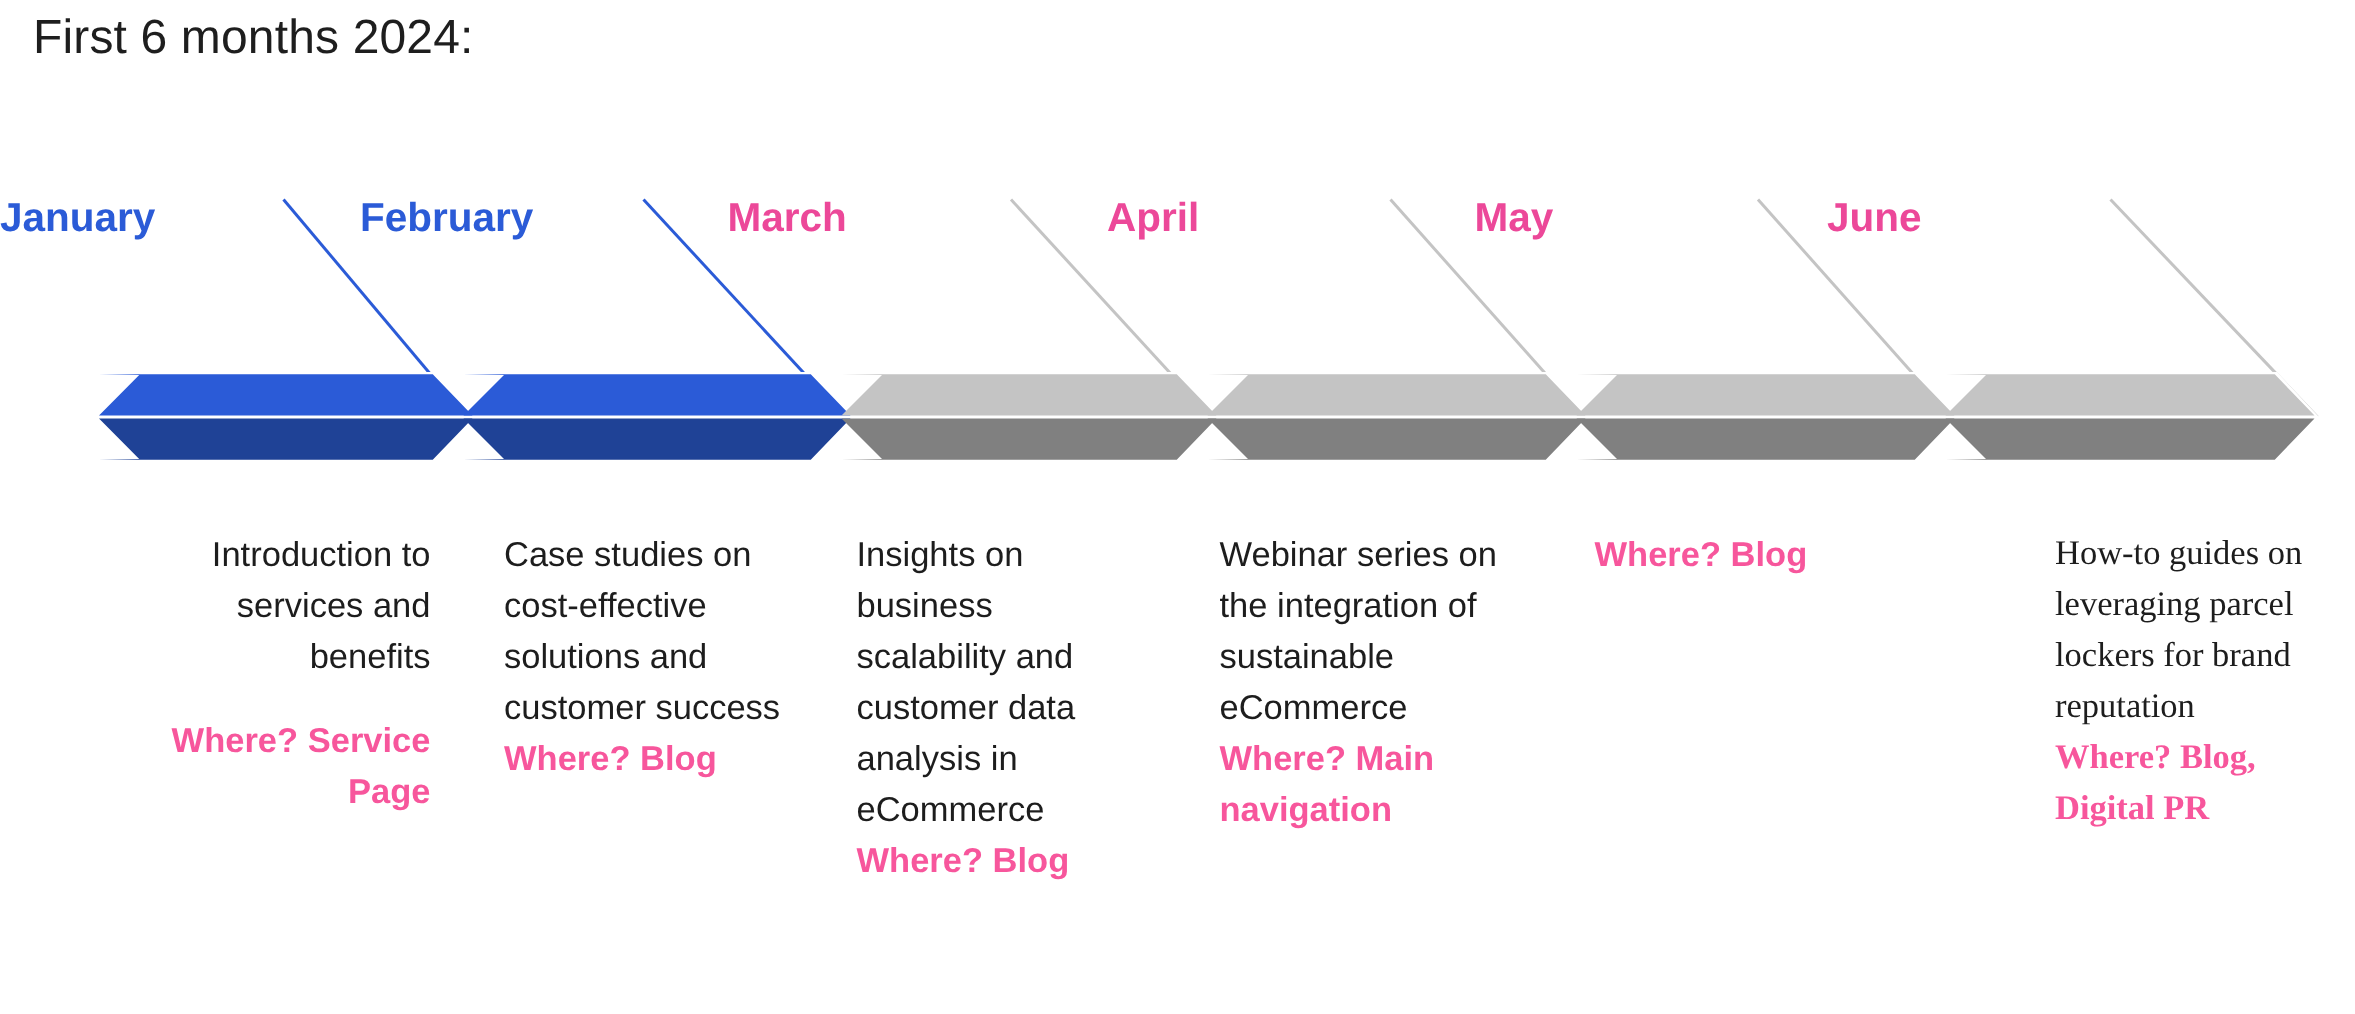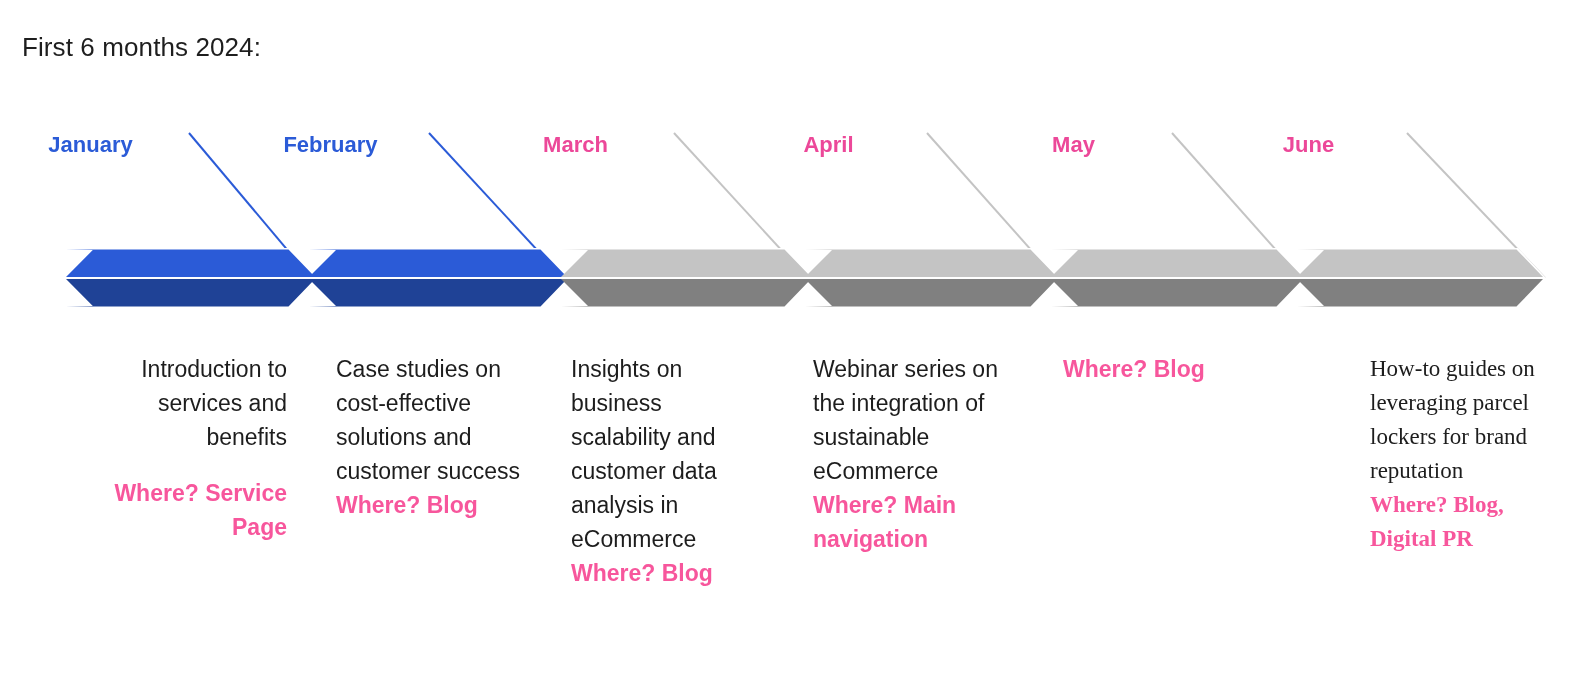--- a/index.html
+++ b/index.html
@@ -16,36 +16,36 @@
     width: 1570px;
     height: 676px;
     background: #ffffff;
     overflow: hidden;
   }
 
   
   #title {
     position: absolute;
     left: 22px;
-    top: 32px;
-    font-size: 26px;
+    top: 9px;
+    font-size: 32px;
     line-height: 30px;
     color: #1e1e1e;
     letter-spacing: 0.1px;
     white-space: nowrap;
   }
 
   
   .month-label {
     position: absolute;
-    font-size: 22px;
+    font-size: 27px;
     font-weight: bold;
     line-height: 26px;
     white-space: nowrap;
-    text-align: center;
+    text-align: left;
   }
   .month-label.blue  { color: #2b5bd7; }
   .month-label.gray  { color: #ec4899; }
 
   
   #lines {
     position: absolute;
     left: 0;
     top: 0;
     width: 1570px;

